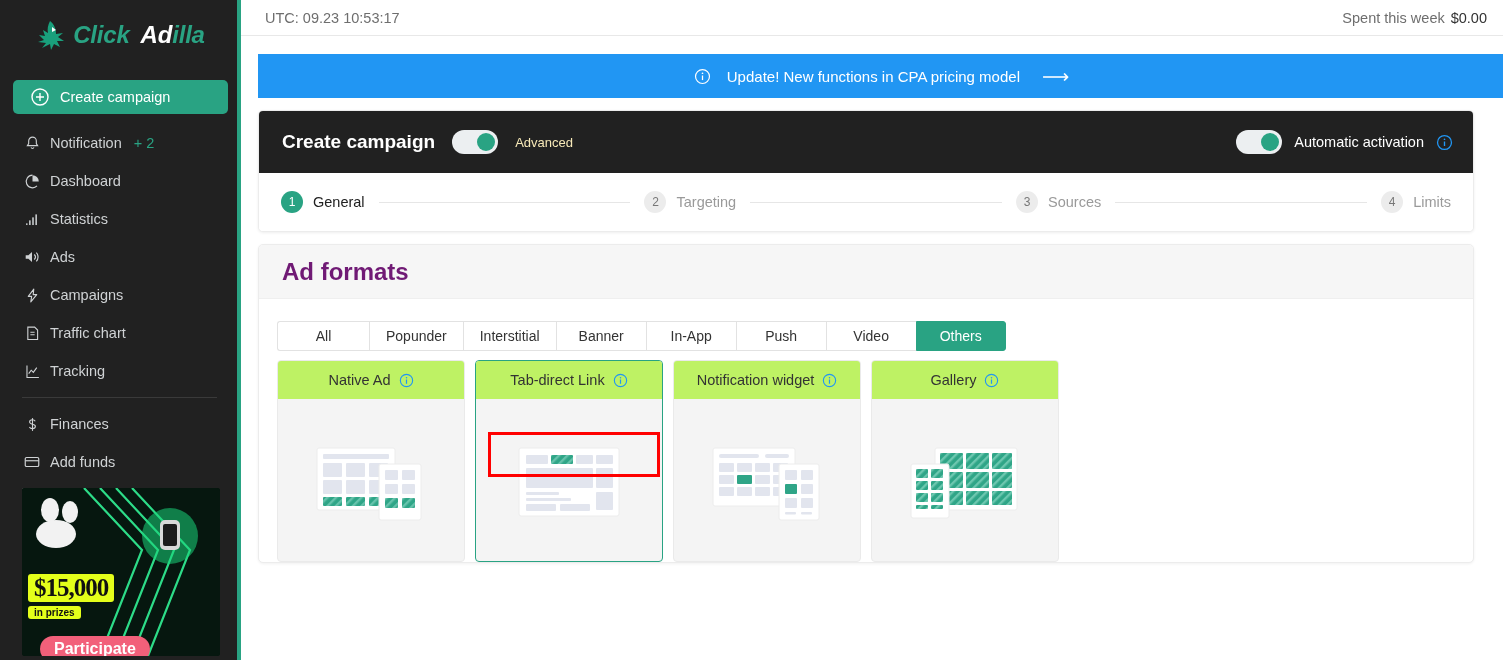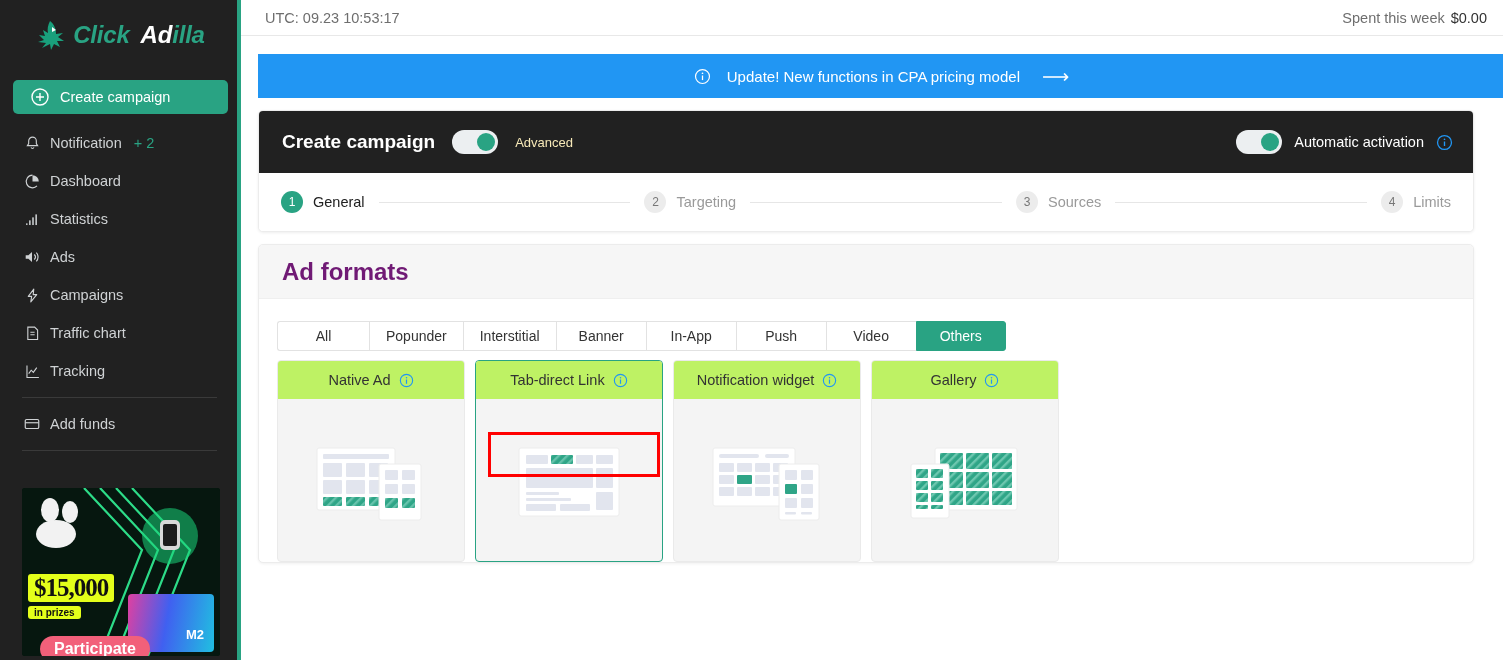--- a/index.html
+++ b/index.html
@@ -299,20 +299,29 @@
           <svg width="17" height="17" viewBox="0 0 20 20">
               <path d="M3.5 3v14h14" fill="none" stroke="#cfd2d4" stroke-width="1.3"></path>
               <path d="M5.5 12.5l3-4 2.5 2.5 4-5.5" fill="none" stroke="#cfd2d4" stroke-width="1.3"></path>
             </svg>
         </span>
         <span>Tracking</span>
       </div>
 
       <div class="nav-sep"></div>
 
+      <div class="nav-item">
+        <span class="ico">
+          <svg width="17" height="17" viewBox="0 0 20 20">
+              <path d="M10 2.5v15" stroke="#cfd2d4" stroke-width="1.3"></path>
+              <path d="M13.2 6.2c-.6-1.2-1.9-1.8-3.3-1.8-1.9 0-3.3 1-3.3 2.6 0 3.4 6.8 1.8 6.8 5.2 0 1.7-1.6 2.7-3.5 2.7-1.6 0-2.9-.6-3.5-1.9" fill="none" stroke="#cfd2d4" stroke-width="1.3"></path>
+            </svg>
+        </span>
+        <span>Finances</span>
+      </div>
 
       <div class="nav-item">
         <span class="ico">
           <svg width="18" height="18" viewBox="0 0 20 20">
               <rect x="2.5" y="5" width="15" height="10" rx="1.5" fill="none" stroke="#cfd2d4" stroke-width="1.3"></rect>
               <path d="M2.5 8.6h15" stroke="#cfd2d4" stroke-width="1.3"></path>
             </svg>
         </span>
         <span>Add funds</span>
       </div>
@@ -331,23 +340,20 @@
         </g>
         <circle cx="148" cy="48" r="28" fill="#19d37a" opacity="0.55"></circle>
         <rect x="138" y="32" width="20" height="30" rx="5" fill="#d8d8d8"></rect>
         <rect x="141" y="36" width="14" height="22" rx="2" fill="#1b1b1b"></rect>
         <g fill="#f2f2f2">
           <ellipse cx="28" cy="22" rx="9" ry="12"></ellipse>
           <ellipse cx="48" cy="24" rx="8" ry="11"></ellipse>
           <ellipse cx="34" cy="46" rx="20" ry="14"></ellipse>
         </g>
       </svg>
-      <div class="promo-m2">
-          <span>M2</span>
-        </div>
       <div class="promo-price">$15,000</div>
       <div class="promo-sub">in prizes</div>
       <div class="promo-btn">Participate</div>
     </div>
   </aside>
 
   <section class="main">
 
     <div class="topbar">
       <div class="utc">UTC: 09.23 10:53:17</div>

